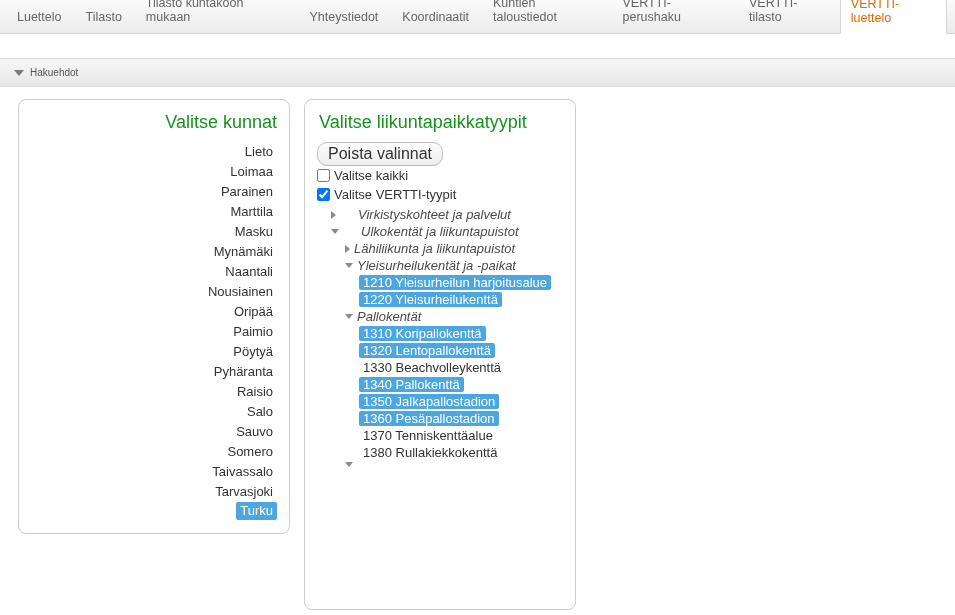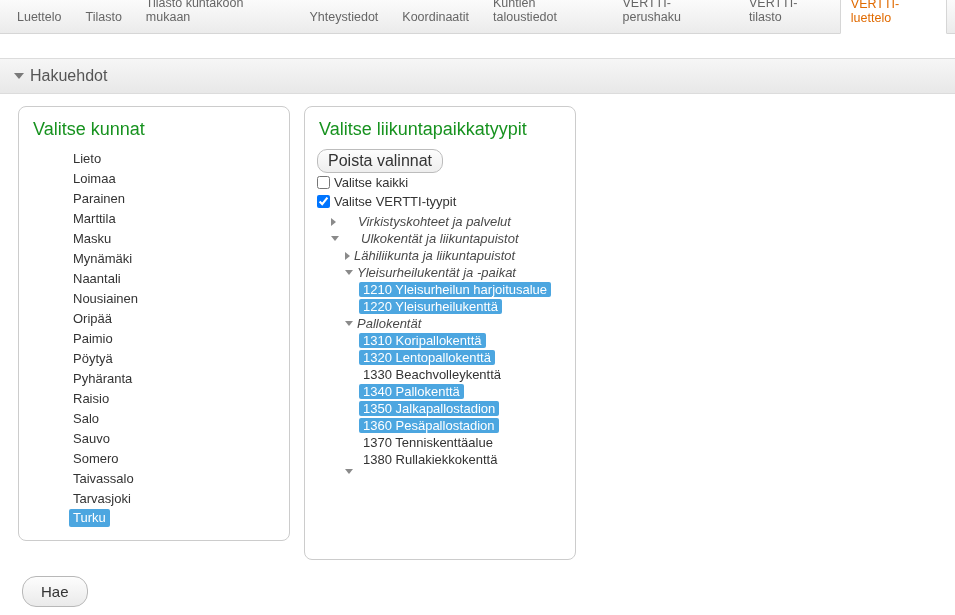--- a/index.html
+++ b/index.html
@@ -36,21 +36,21 @@
     color: #e06a00;
     margin-bottom: -1px;
   }
   
   .acc-header {
     background: linear-gradient(#f6f6f6,#e8e8e8);
     border-top: 1px solid #dcdcdc;
     border-bottom: 1px solid #dcdcdc;
     padding: 8px 14px;
     color: #555;
-    font-size: 16px;
+    font-size: 10px;
     display: flex;
     align-items: center;
     gap: 6px;
     margin-top: 24px;
     cursor: pointer;
   }
   .tri {
     width: 0; height: 0;
     border-left: 5px solid transparent;
     border-right: 5px solid transparent;
@@ -67,22 +67,22 @@
     border-radius: 8px;
     padding: 10px 12px 10px;
     position: relative;
   }
   .panel h2 {
     margin: 2px 0 12px 2px;
     font-size: 18px;
     font-weight: normal;
     color: #17921f;
   }
-  .panel-k { width: 272px; height: 435px; }
-  .panel-t { width: 272px; height: 454px; }
+  .panel-k { width: 272px; height: 435px; text-align: right; }
+  .panel-t { width: 272px; height: 511px; }
   
   .scroll {
     position: absolute;
     left: 12px; right: 12px; top: 42px; bottom: 10px;
     overflow-y: scroll;
     overflow-x: hidden;
     border: 0;
   }
   .scroll-t {
     position: absolute;

